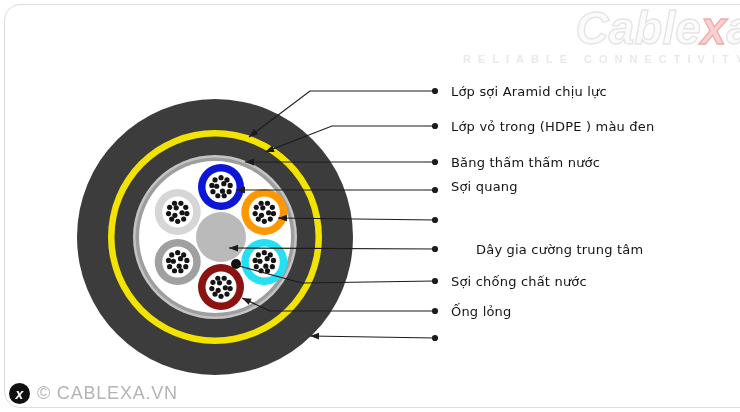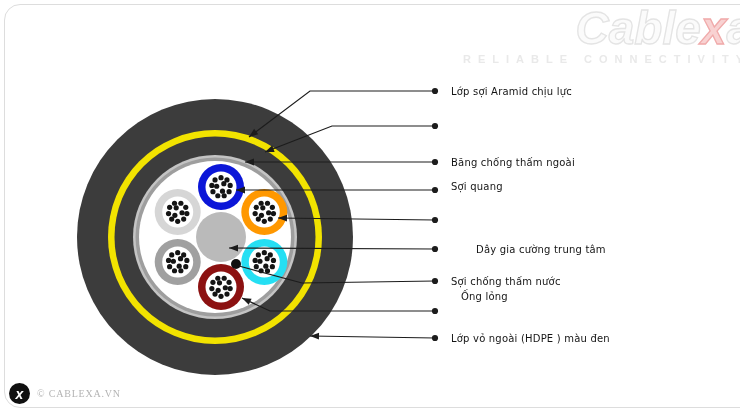--- a/index.html
+++ b/index.html
@@ -22,31 +22,31 @@
   .logo-word .accent{color:#f8d2d2;-webkit-text-stroke:1.3px #f0aaaa;}
   .tagline{
     font-family:"Liberation Sans",sans-serif;font-weight:bold;
     font-size:11px;letter-spacing:7px;color:#e9e9e9;margin-top:1px;padding-right:2px;
   }
   
   svg.diagram{position:absolute;left:0;top:0;}
   
   .callout-label{
     position:absolute;left:451px;transform:translateY(-50%);
-    font-size:10px;color:#141414;white-space:nowrap;letter-spacing:0.2px;text-align:center;
+    font-size:13px;color:#141414;white-space:nowrap;letter-spacing:0.2px;text-align:center;
   }
   
   .footer{position:absolute;left:9px;bottom:8px;display:flex;align-items:center;gap:7px;}
   .footer-icon{
     width:21px;height:21px;border-radius:50%;background:#101010;color:#ffffff;
     display:flex;align-items:center;justify-content:center;
     font-weight:bold;font-style:italic;font-size:14px;line-height:1;
     font-family:"Liberation Sans",sans-serif;
   }
-  .copyright{color:#b4b4b4;font-size:10px;letter-spacing:0.8px;font-family:Liberation Serif, serif;}
+  .copyright{color:#b4b4b4;font-size:18px;letter-spacing:0.8px;font-family:Liberation Sans, sans-serif;}
 </style>
 </head>
 <body>
 
 <div class="page">
 
   <div class="logo">
     <div class="logo-word"><span>Cable</span><span class="accent">x</span><span>a</span></div>
     <div class="tagline">RELIABLE CONNECTIVITY</div>
   </div>
@@ -166,26 +166,26 @@
       <circle cx="435" cy="281" r="3.1" fill="#1c1c1c"></circle>
       <polyline points="435,311 270,311 242,298" fill="none" stroke="#1c1c1c" stroke-width="1.2"></polyline>
       <circle cx="435" cy="311" r="3.1" fill="#1c1c1c"></circle>
       <path d="M242,298 L251.59485915168162,298.706171267747 L248.73130226779014,304.8738322484363 Z" fill="#1c1c1c"></path>
       <polyline points="435,338 310,336" fill="none" stroke="#1c1c1c" stroke-width="1.2"></polyline>
       <circle cx="435" cy="338" r="3.1" fill="#1c1c1c"></circle>
       <path d="M310,336 L319.0532412592735,332.7444166879976 L318.9444551830002,339.54354645507874 Z" fill="#1c1c1c"></path>
     </svg>
 
   <div class="callout-label" style="top: 91px;">Lớp sợi Aramid chịu lực</div>
-  <div class="callout-label" style="top: 162px;">Băng chống thấm ngoài</div>
+  <div class="callout-label" style="top: 126px;">Lớp vỏ trong (HDPE ) màu đen</div>
+  <div class="callout-label" style="top: 162px;">Băng thấm thấm nước</div>
   <div class="callout-label" style="top: 186px;">Sợi quang</div>
   <div class="callout-label" style="top: 249px; margin-left: 25px;">Dây gia cường trung tâm</div>
-  <div class="callout-label" style="top: 281px;">Sợi chống thấm nước</div>
-  <div class="callout-label" style="top: 296px; margin-left: 10px;">Ống lỏng</div>
-  <div class="callout-label" style="top: 338px;">Lớp vỏ ngoài (HDPE ) màu đen</div>
+  <div class="callout-label" style="top: 281px;">Sợi chống chất nước</div>
+  <div class="callout-label" style="top: 311px;">Ống lỏng</div>
 
   <div class="footer">
     <div class="footer-icon">x</div>
     <div class="copyright">© CABLEXA.VN</div>
   </div>
 
   <div class="frame"></div>
 </div>
 
 </body></html>

